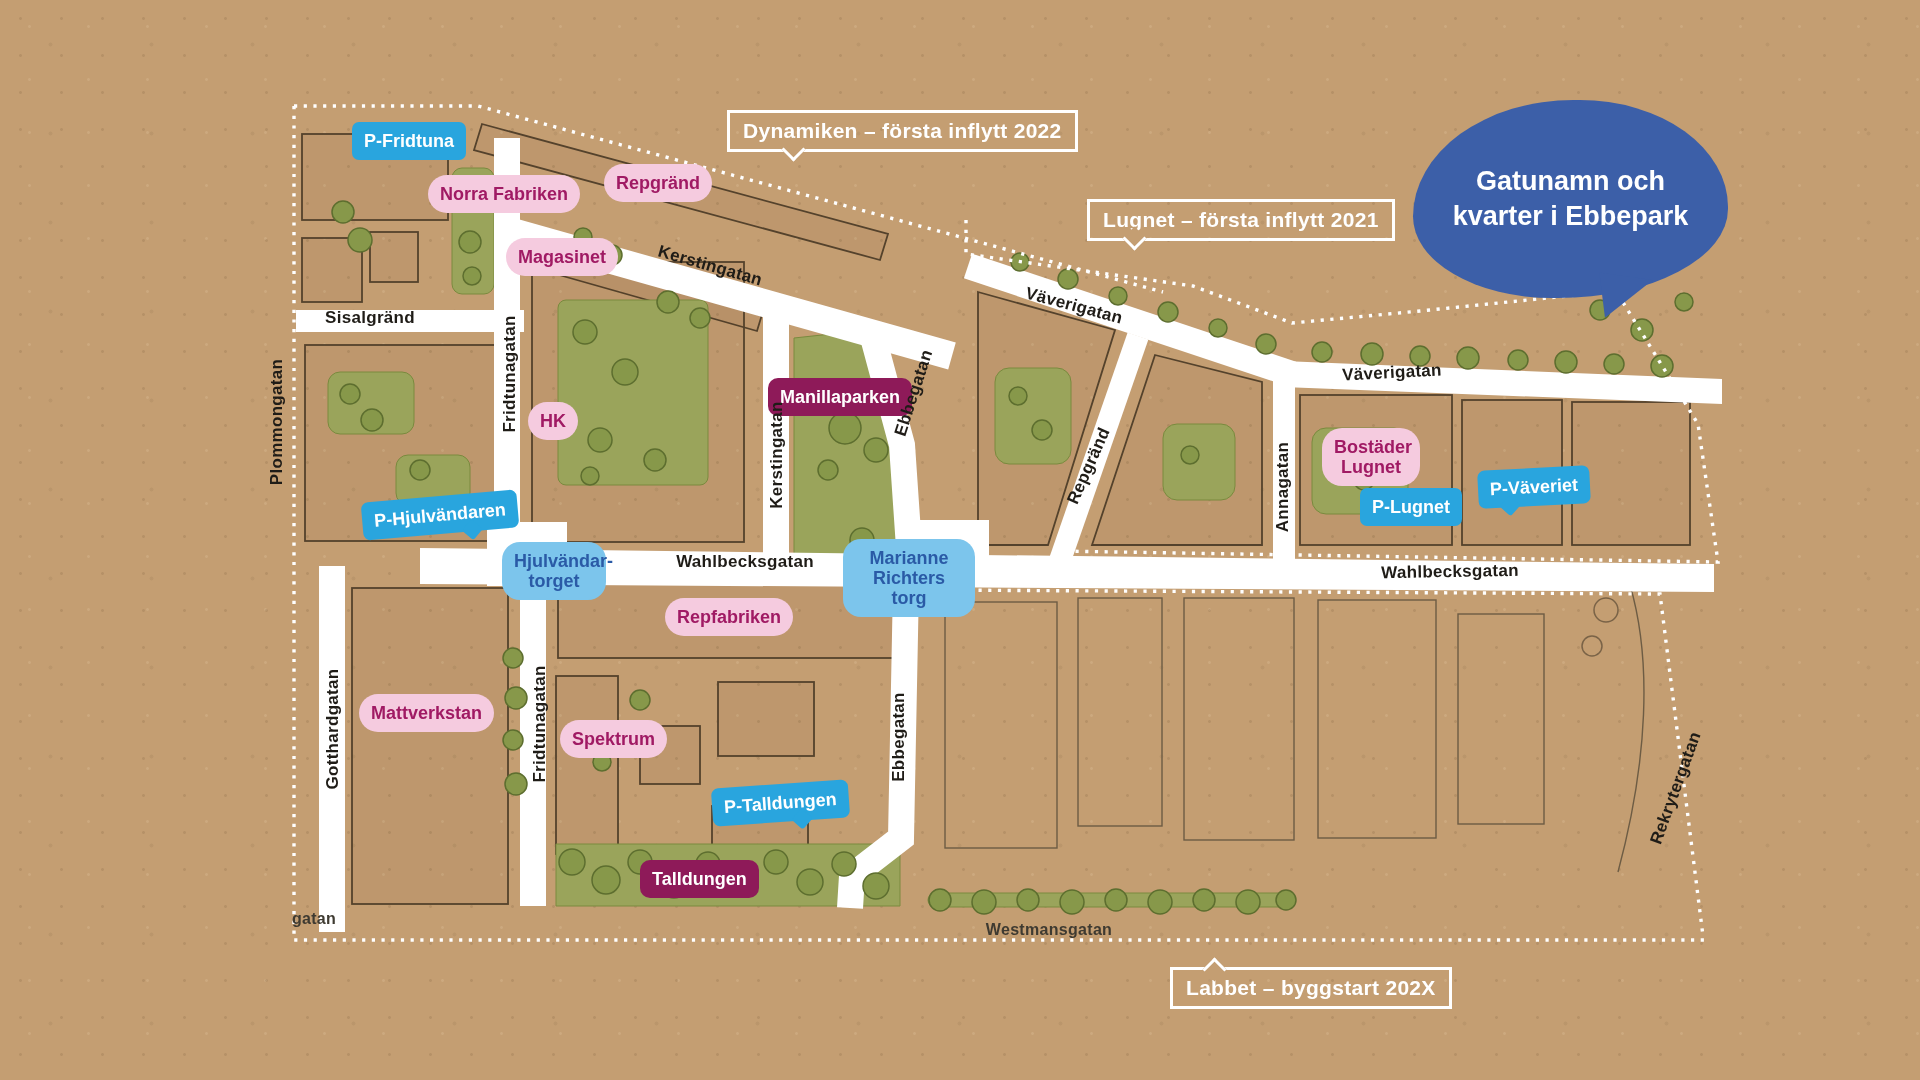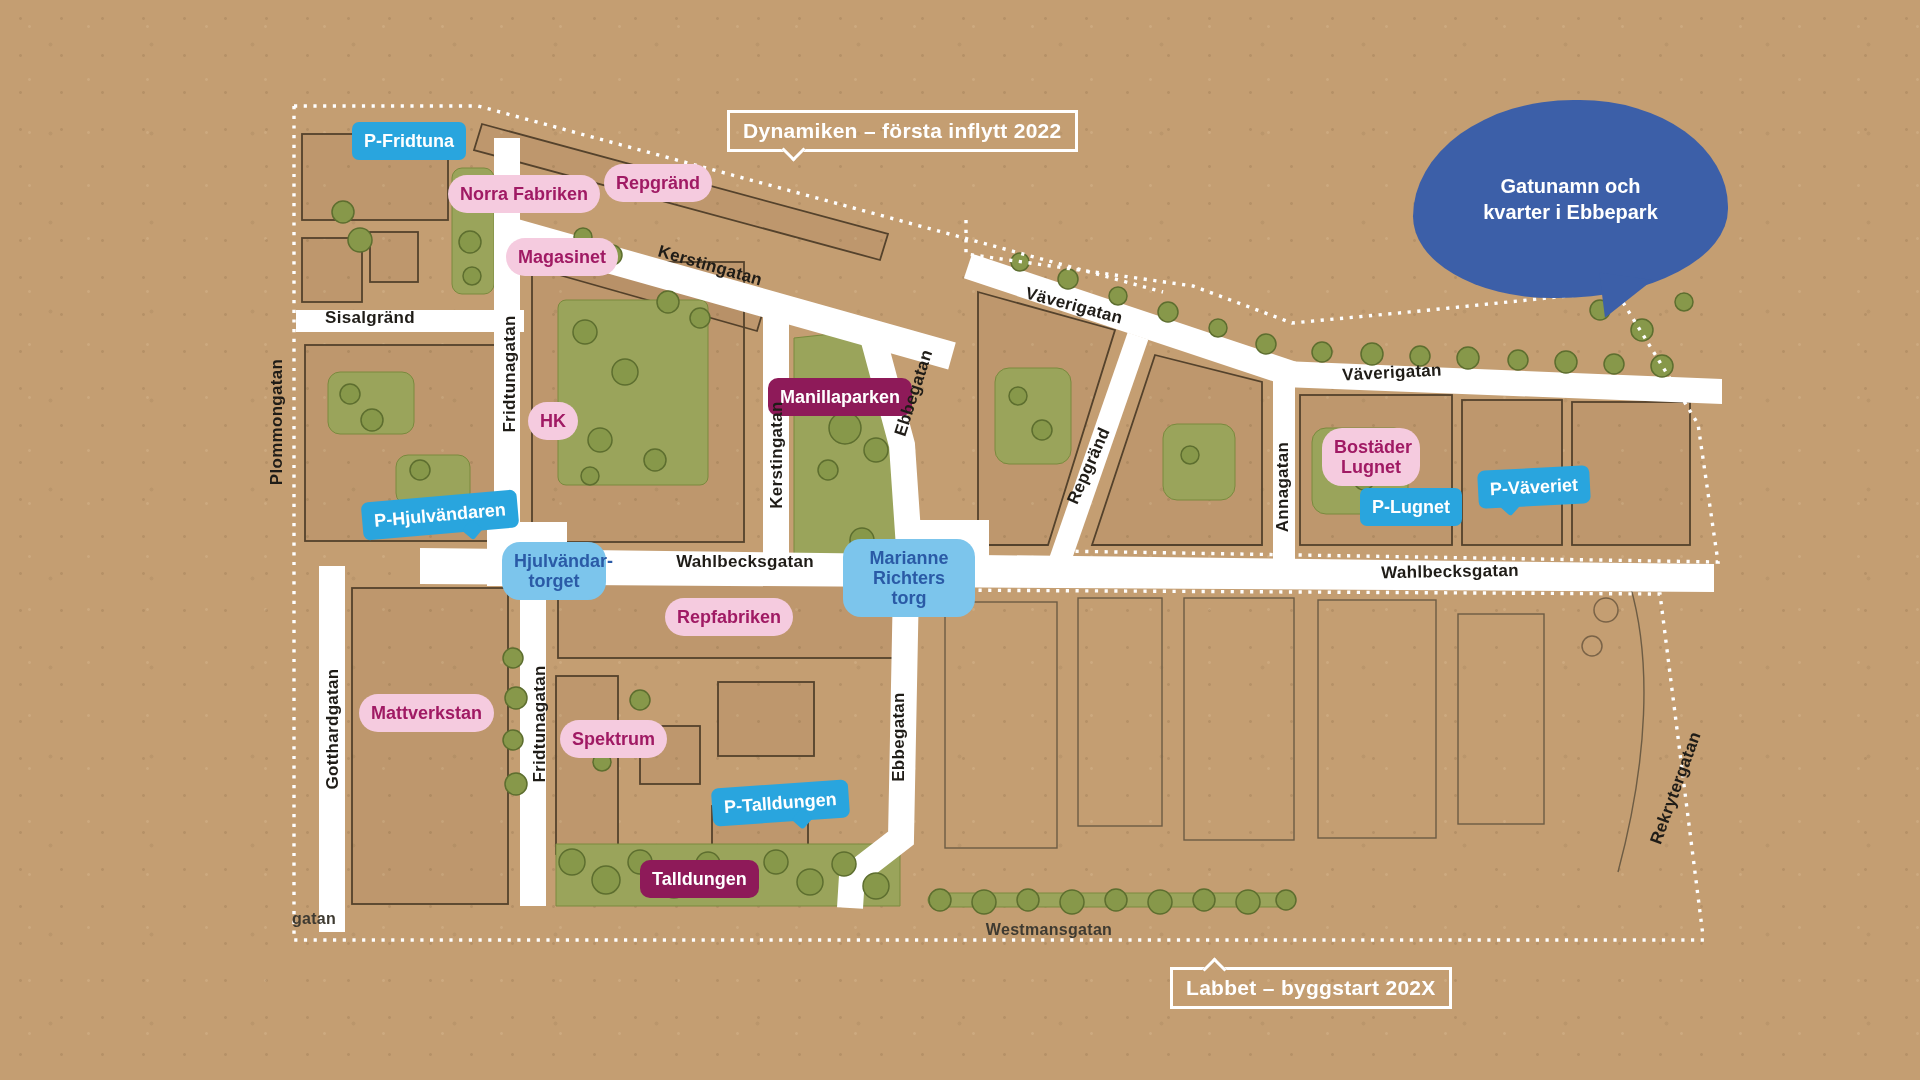--- a/index.html
+++ b/index.html
@@ -40,21 +40,21 @@
   .area::after{
     content:"";position:absolute;width:14px;height:14px;background:#c49e72;
     transform:rotate(45deg);left:var(--tx,20%);
   }
   .area.tail-down::after{bottom:-9px;border-right:3px solid #fff;border-bottom:3px solid #fff;}
   .area.tail-up::after{top:-9px;border-left:3px solid #fff;border-top:3px solid #fff;}
   .title-bubble{
     position:absolute;left:1413px;top:100px;width:315px;height:198px;
     background:#3c5fa8;border-radius:52% 48% 55% 45% / 60% 55% 46% 42%;
     display:flex;flex-direction:column;align-items:center;justify-content:center;
-    color:#fff;font-weight:700;font-size:20px;line-height:1.3;text-align:center;
+    color:#fff;font-weight:700;font-size:27px;line-height:1.3;text-align:center;
   }
   .title-tail{
     position:absolute;left:58%;bottom:-22px;width:54px;height:44px;background:#3c5fa8;
     clip-path:polygon(0 0,100% 0,22% 100%);transform:rotate(8deg);
   }
 </style>
 </head>
 <body>
 
 <div class="stage">
@@ -209,24 +209,25 @@
     </g>
   </svg>
 
   <div class="title-bubble">
     <div>Gatunamn och</div>
     <div>kvarter i Ebbepark</div>
     <div class="title-tail"></div>
   </div>
 
   <div class="area tail-down" style="left:727px;top:110px;--tx:16%">Dynamiken – första inflytt 2022</div>
+  <div class="area tail-down" style="left:1087px;top:199px;--tx:12%">Lugnet – första inflytt 2021</div>
   <div class="area tail-up" style="left:1170px;top:967px;--tx:12%">Labbet – byggstart 202X</div>
 
   <div class="bubble b-blue" style="left:352px;top:122px;--tx:72%">P-Fridtuna</div>
-  <div class="bubble b-pink" style="left:448px;top:175px;--tx:32%">Norra Fabriken</div>
+  <div class="bubble b-pink" style="left:428px;top:175px;--tx:32%">Norra Fabriken</div>
   <div class="bubble b-pink" style="left:604px;top:164px;--tx:66%">Repgränd</div>
   <div class="bubble b-pink" style="left:506px;top:238px;--tx:60%">Magasinet</div>
   <div class="bubble b-pink" style="left:528px;top:402px;--tx:30%">HK</div>
   <div class="bubble b-plum" style="left:768px;top:354px;--tx:78%">Manillaparken</div>
   <div class="bubble b-pink wrap" style="left:1322px;top:410px;width:98px;--tx:60%">Bostäder Lugnet</div>
   <div class="bubble b-blue" style="left:1360px;top:488px;--tx:70%">P-Lugnet</div>
   <div class="bubble b-blue" style="left:1478px;top:468px;--tx:28%;transform:rotate(-3deg)">P-Väveriet</div>
   <div class="bubble b-blue" style="left:362px;top:496px;--tx:70%;transform:rotate(-5deg)">P-Hjulvändaren</div>
   <div class="bubble b-lblue wrap" style="left:502px;top:524px;width:104px;--tx:22%">Hjulvändar-torget</div>
   <div class="bubble b-lblue wrap" style="left:843px;top:521px;width:132px;--tx:45%">Marianne Richters torg</div>

